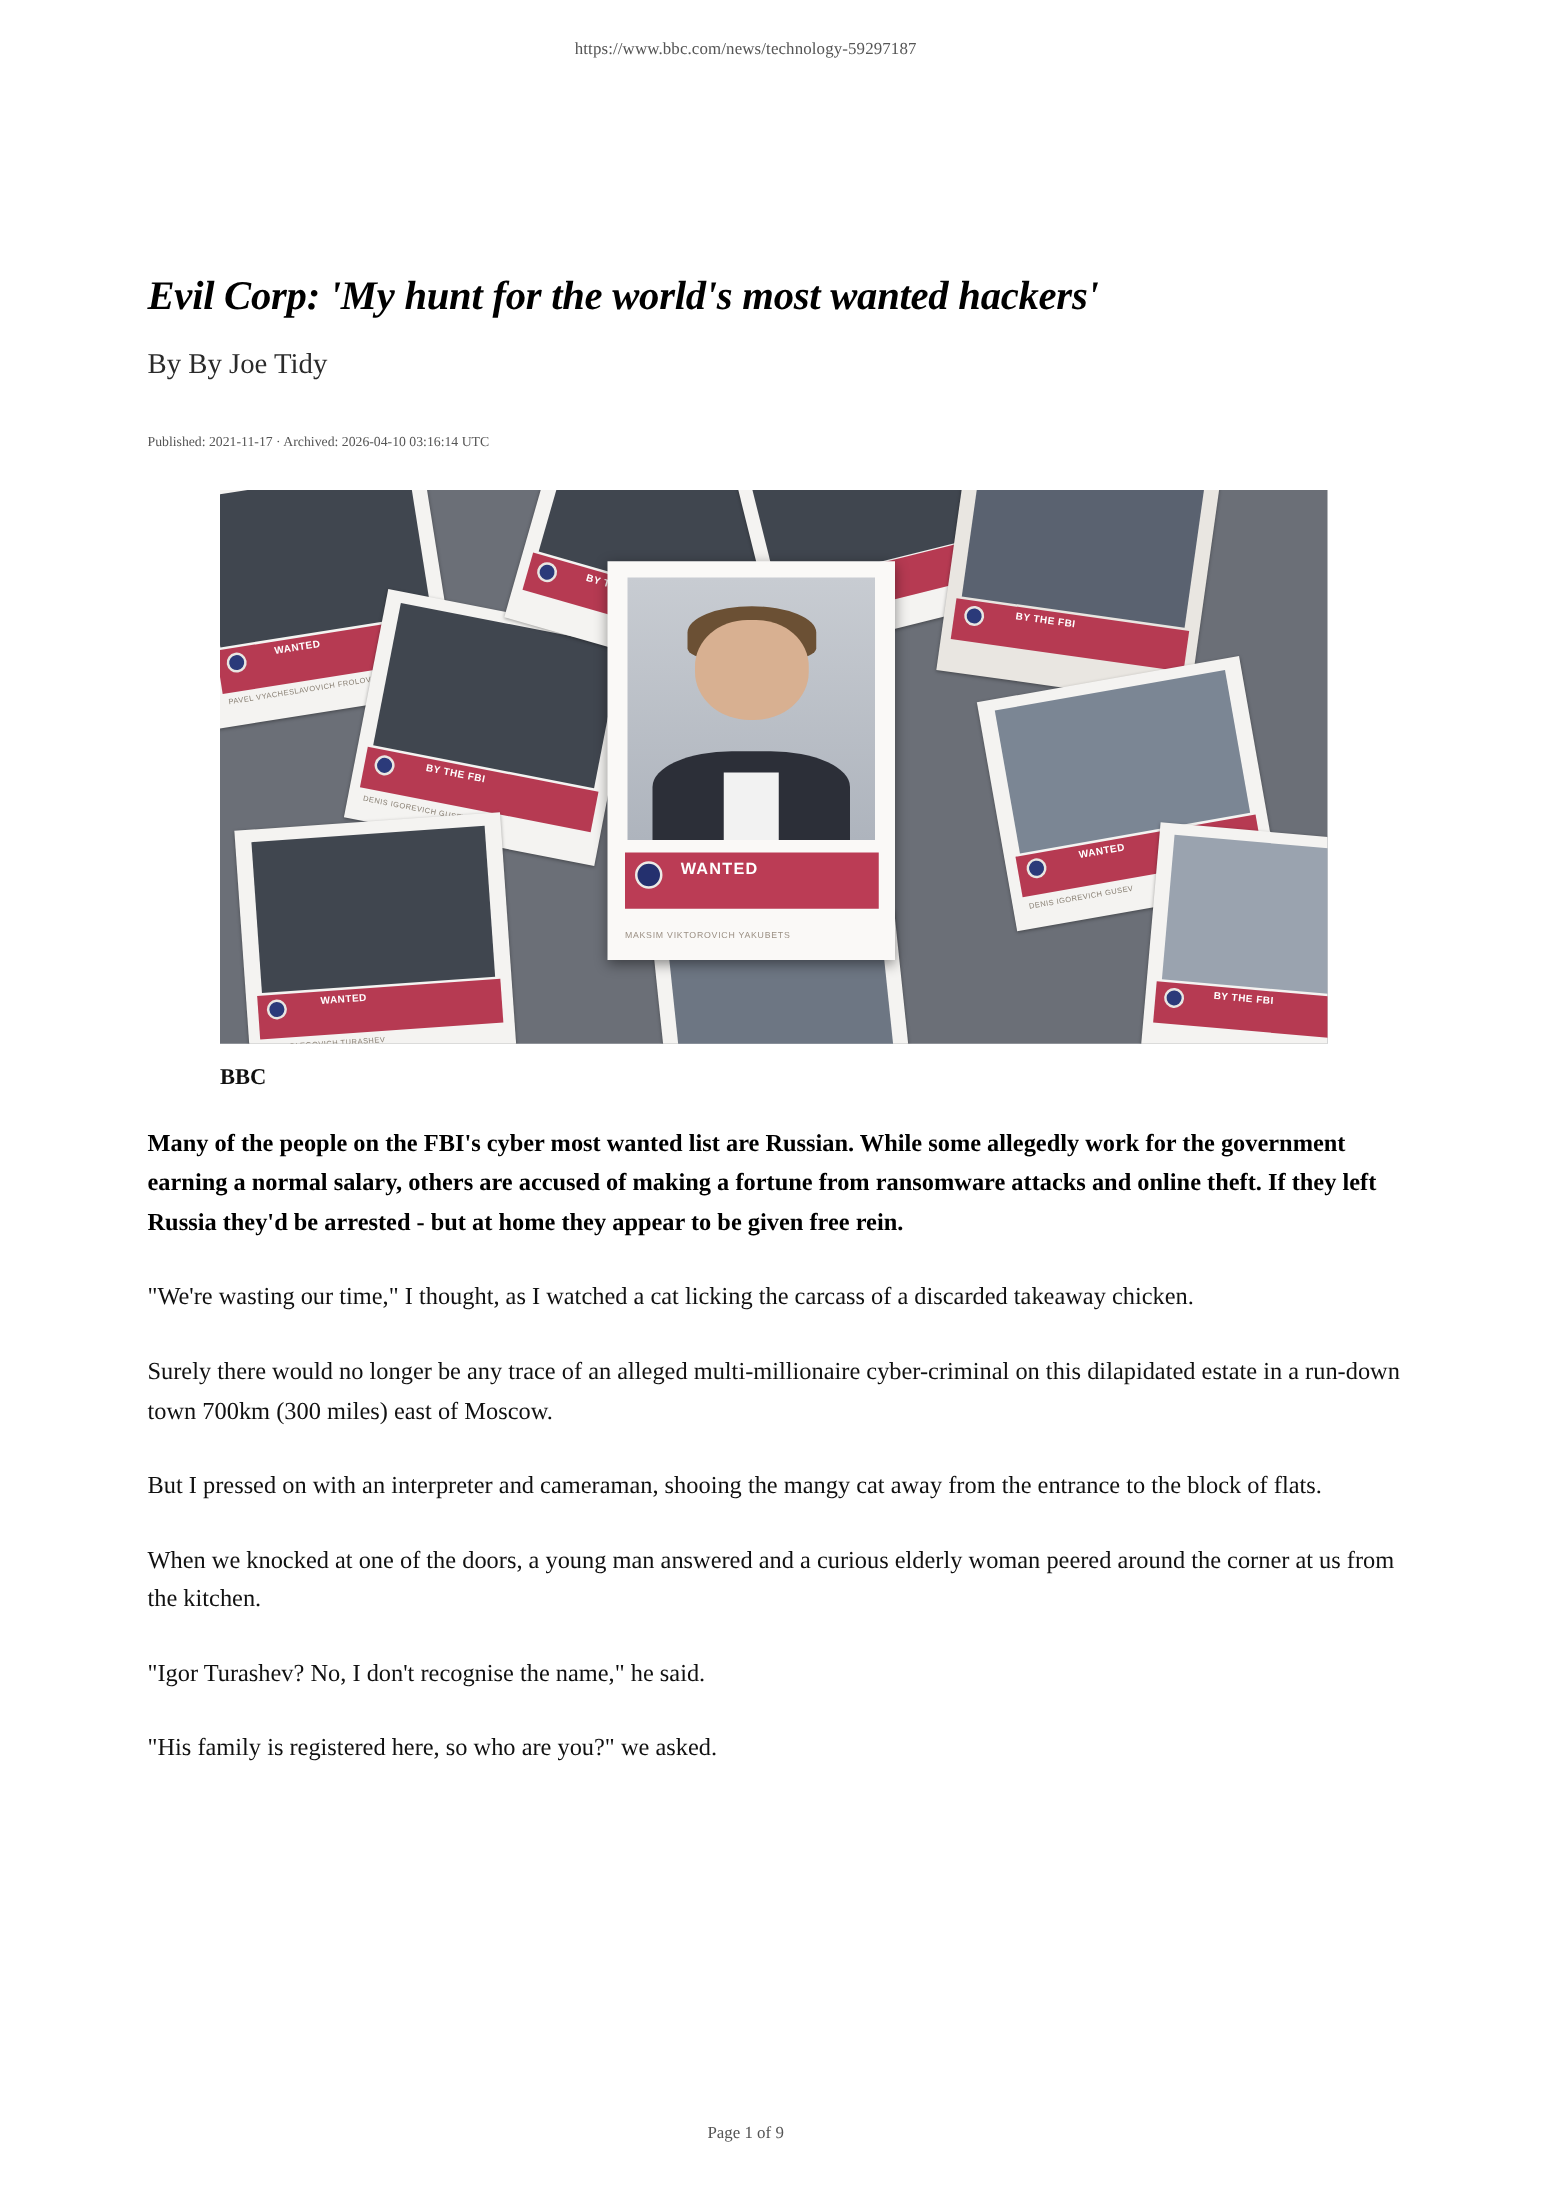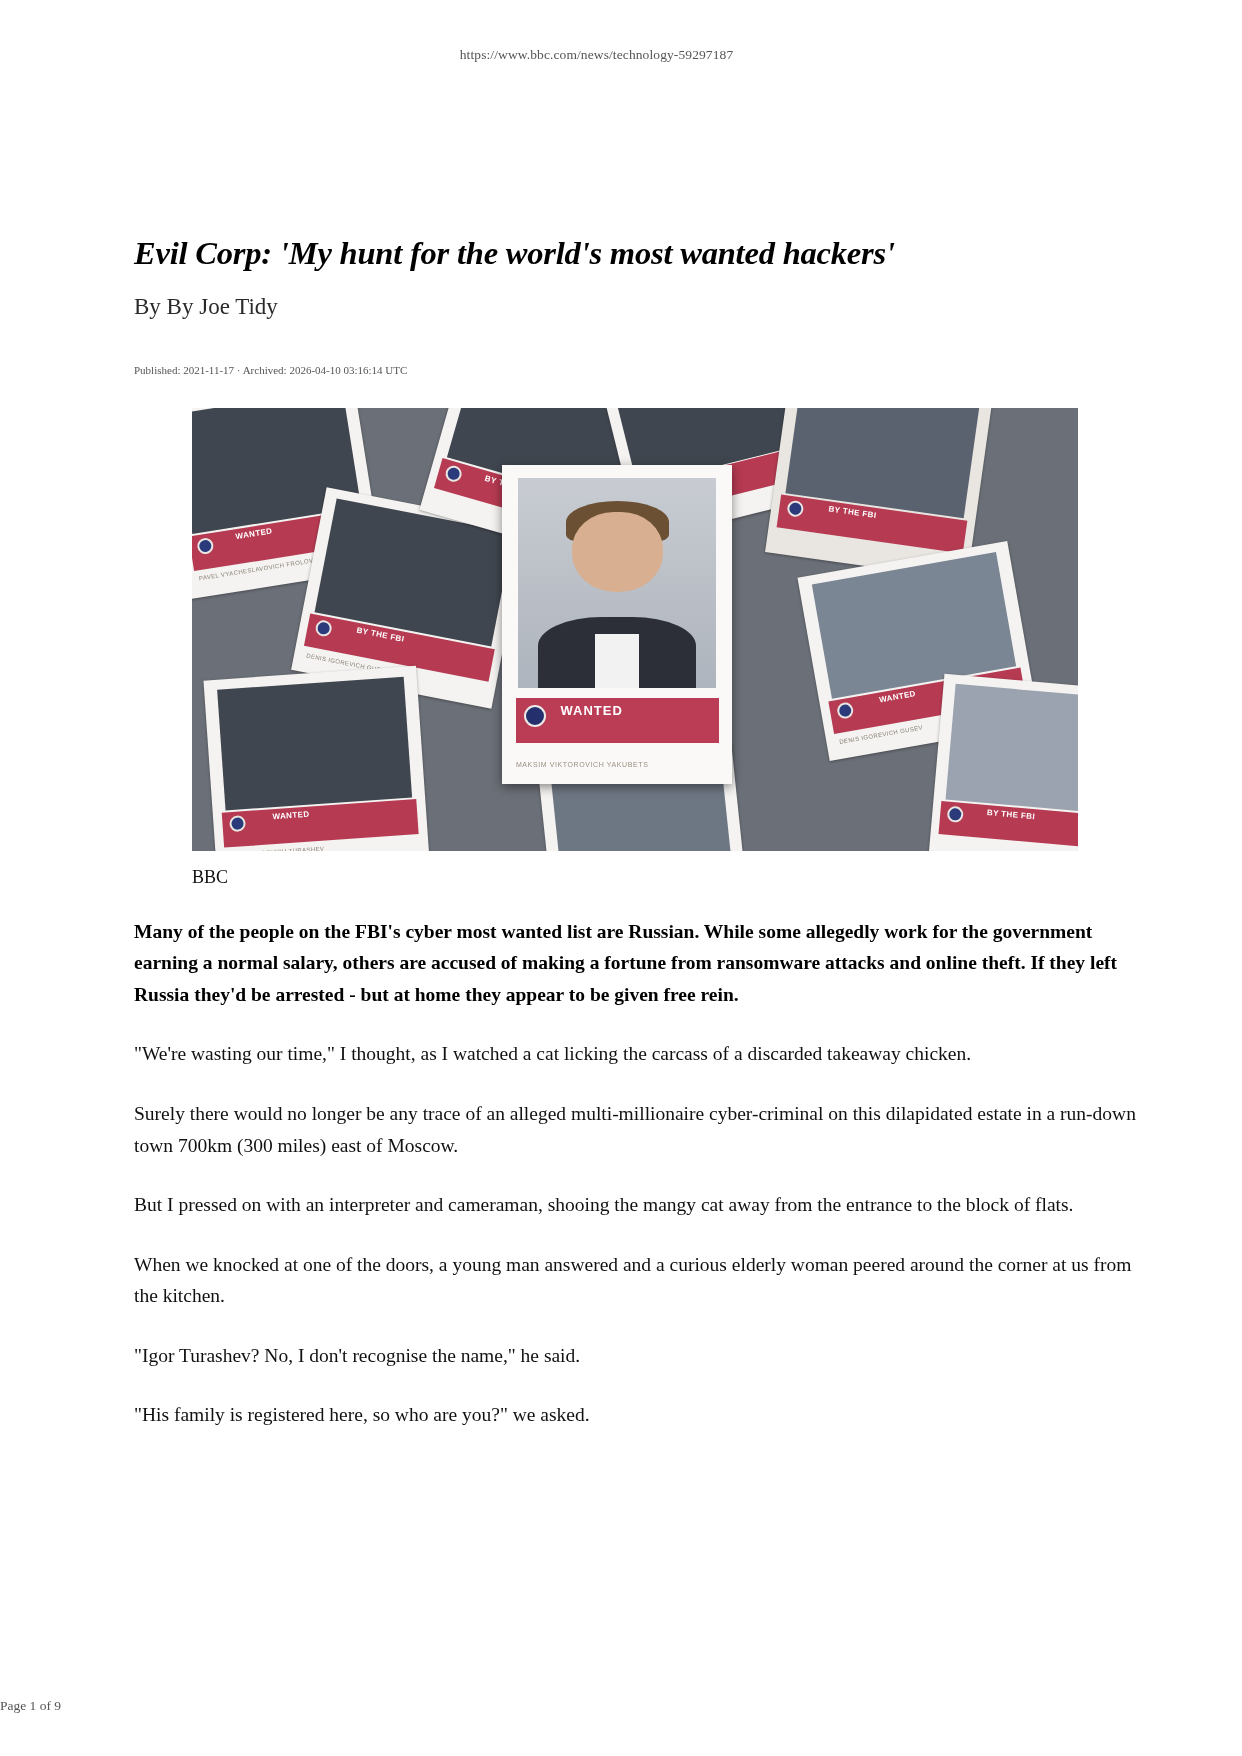--- a/index.html
+++ b/index.html
@@ -12,21 +12,21 @@
     height: 1756px;
     font-family: "Liberation Serif", serif;
     color: #111111;
     position: relative;
     overflow: hidden;
   }
   .page {
     width: 1193px;
     height: 1756px;
     box-sizing: border-box;
-    padding: 16px;
+    padding: 0;
     position: relative;
     background: #fff;
   }
   .url-header {
     text-align: center;
     font-size: 13.5px;
     color: #555555;
     padding-top: 31px;
     letter-spacing: 0.1px;
     font-family: "Liberation Serif", serif;
@@ -230,39 +230,41 @@
     color: #9b9084;
     font-family: "Liberation Sans", sans-serif;
     font-size: 7px;
     letter-spacing: 0.6px;
   }
   .credit {
     font-size: 18px;
     color: #111111;
     margin-top: 16px;
     margin-left: 0px;
+    font-weight: bold;
   }
   p.standfirst {
     font-size: 19.5px;
     font-weight: bold;
     line-height: 1.62;
     margin: 28px 0 0 0;
     color: #000;
   }
   p.body {
     font-size: 19.5px;
     line-height: 1.62;
     margin: 28px 0 0 0;
     color: #111;
   }
   .footer {
     position: absolute;
     bottom: 42px;
     left: 0;
     width: 100%;
+    text-align: center;
     font-size: 13.5px;
     color: #555;
   }
 </style>
 </head>
 <body>
 
 <div class="page">
 
   <div class="url-header">https://www.bbc.com/news/technology-59297187</div>

